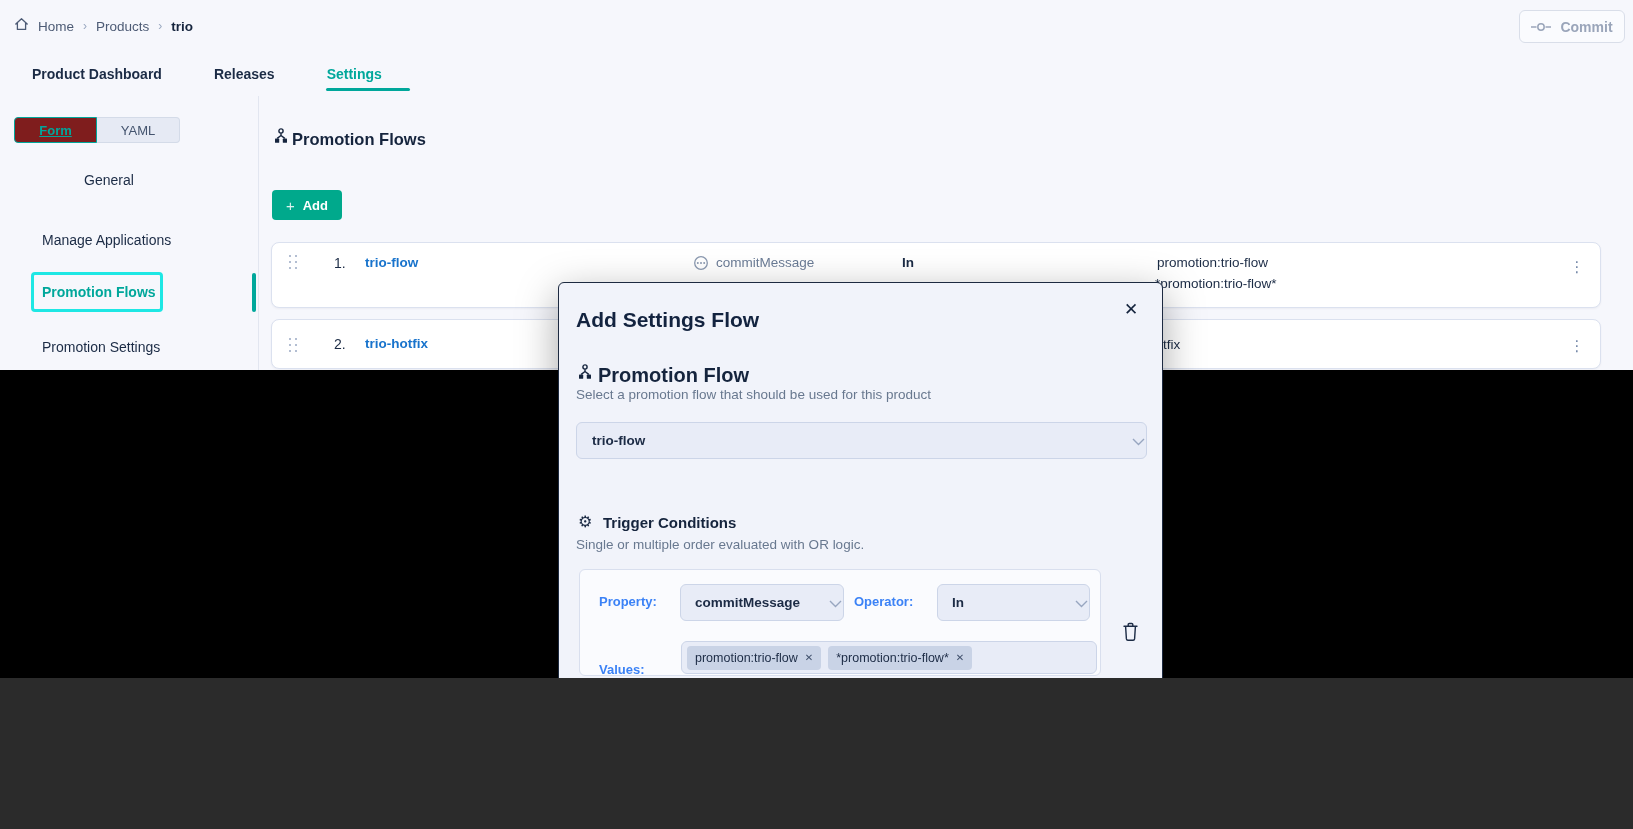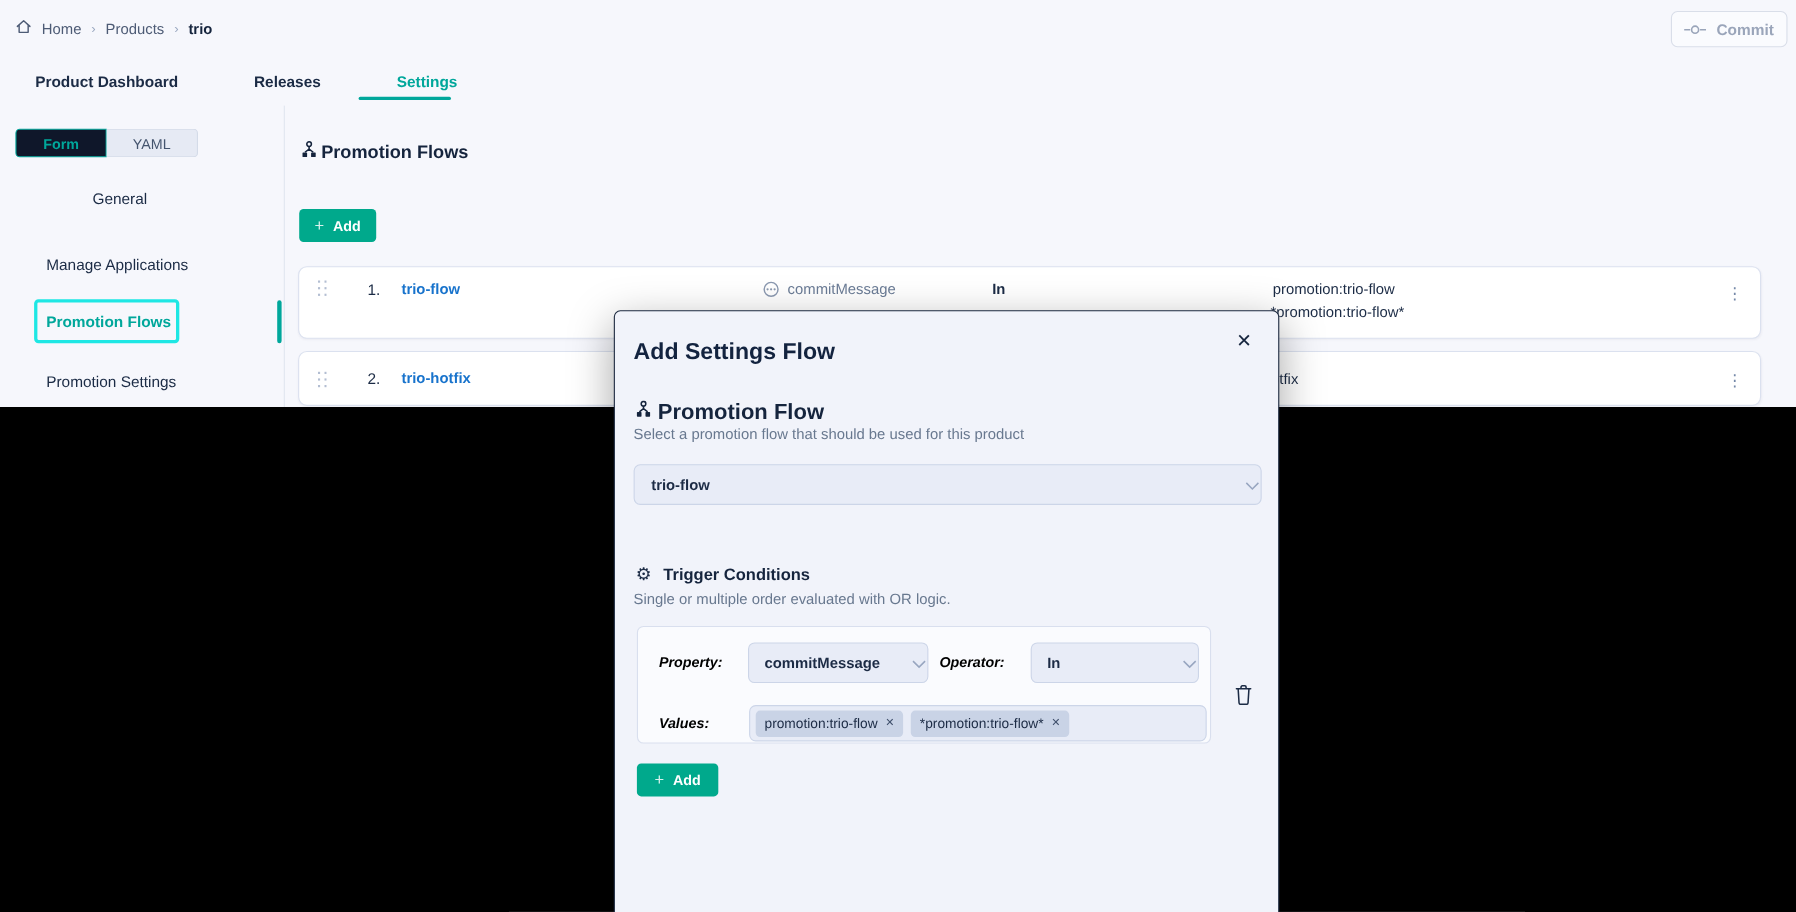--- a/index.html
+++ b/index.html
@@ -1,46 +1,46 @@
 <!DOCTYPE html>
 <html><head>
 <meta charset="utf-8">
 <style>
   * { margin:0; padding:0; box-sizing:border-box; }
   html,body { background:#2b2b2b; }
   .screen {
-    position:relative; width:1633px; height:829px; overflow:hidden;
+    position:relative; width:1633px; height:678px; overflow:hidden;
     background:#f6f7fc;
     font-family:"Liberation Sans","DejaVu Sans",sans-serif;
     color:#15243d;
   }
   .abs { position:absolute; }
 
   
   .breadcrumb { left:14px; top:15px; height:22px; display:flex; align-items:center; gap:9px; font-size:13.5px; color:#4d5b75; }
   .crumb-sep { color:#9aa8c0; font-size:12px; }
   .crumb-current { font-weight:700; color:#15243d; }
   .commit-btn {
     left:1519px; top:10px; width:106px; height:33px;
     border:1px solid #d9dee9; border-radius:6px; background:#fafbfe;
     display:flex; align-items:center; justify-content:center; gap:9px;
     color:#9aa5ba; font-size:14px; font-weight:700;
   }
 
   
-  .tabs { left:32px; top:66px; display:flex; gap:69px; font-size:14px; font-weight:700; color:#1b2b45; }
+  .tabs { left:32px; top:66px; display:flex; gap:52px; font-size:14px; font-weight:700; color:#1b2b45; }
   .tab { cursor:default; }
   .tab.active { color:#00a79b; }
   .tab-underline { left:326px; top:88px; width:84px; height:3px; background:#00a79b; border-radius:2px; }
 
   
   .side-divider { left:258px; top:96px; width:1px; height:274px; background:#e2e6f0; }
   .view-toggle { left:14px; top:117px; display:flex; height:26px; font-size:13px; }
   .seg { width:83px; display:flex; align-items:center; justify-content:center; }
-  .seg-form { border:1px solid #00a79b; border-radius:4px 0 0 4px; color:#00a79b; font-weight:700; background:#0f172a; }
+  .seg-form { border:1px solid #00a79b; border-radius:4px 0 0 4px; color:#00a79b; font-weight:700; background:#7f1d1d;text-decoration:underline; }
   .seg-yaml { border:1px solid #d4dbe8; border-left:none; border-radius:0 4px 4px 0; color:#44546e; background:#e6eaf4; }
   .side-item { left:42px; font-size:14px; color:#1b2b45; white-space:nowrap; }
   .side-item.active { color:#00a79b; font-weight:700; }
   .active-bar { left:252px; top:273px; width:4px; height:39px; background:#00a79b; border-radius:2px; }
   .hl-box { left:31px; top:272px; width:132px; height:40px; border:3px solid #1ee7e4; border-radius:4px; }
 
   
   .sec-title { left:292px; top:130px; font-size:16.5px; font-weight:700; }
   .sec-desc  { left:272px; top:155px; font-size:13.5px; color:#68788f; }
   .btn-add {
@@ -82,27 +82,27 @@
   .select { background:#e8ecf7; border:1px solid #ccd5e8; border-radius:6px; }
   .flow-select { left:17px; top:139px; width:571px; height:37px; }
   .sel-text { font-size:13.5px; font-weight:700; color:#1c2b45; top:10px; }
   .flow-select .sel-text { left:15px; }
   .chev { top:15px; right:14px; }
   .msec-icon2 { left:19px; top:229px; font-size:16px; color:#1c2b45; }
   .msec-title2 { left:44px; top:231px; font-size:15px; font-weight:700; }
   .msec-desc2 { left:17px; top:254px; font-size:13.5px; color:#68788f; }
 
   .cond-card { left:20px; top:286px; width:522px; height:107px; background:#fafbfe; border:1px solid #d9dfee; border-radius:6px; }
-  .cond-label { font-size:13px; font-weight:700; color:#000000;font-style:italic; }
+  .cond-label { font-size:13px; font-weight:700; color:#3b82f6; }
   .lbl-prop { left:19px; top:24px; }
   .prop-select { left:100px; top:14px; width:164px; height:37px; }
   .lbl-op { left:274px; top:24px; }
   .op-select { left:357px; top:14px; width:153px; height:37px; }
   .small-sel-text { left:14px; }
-  .lbl-values { left:19px; top:80px; }
+  .lbl-values { left:19px; top:92px; }
   .values-field { left:101px; top:71px; width:416px; height:33px; background:#e8ecf7; border:1px solid #ccd5e8; border-radius:6px;
                   display:flex; align-items:center; gap:7px; padding-left:5px; position:absolute; }
   .values-field * { position:static; }
   .tag { height:24px; background:#c9d3e6; border-radius:4px; display:flex; align-items:center; gap:7px; padding:0 8px;
          font-size:12.5px; color:#1c2b45; white-space:nowrap; }
   .tag-x { font-size:10px; color:#3f4f6b; cursor:pointer; }
   .trash-btn { left:551px; top:326px; width:22px; height:24px; background:none; border:none; cursor:pointer; }
   .modal-add { left:20px; top:411px; width:74px; height:30px; position:absolute; }
   .modal-add * { position:static; }
 </style>

